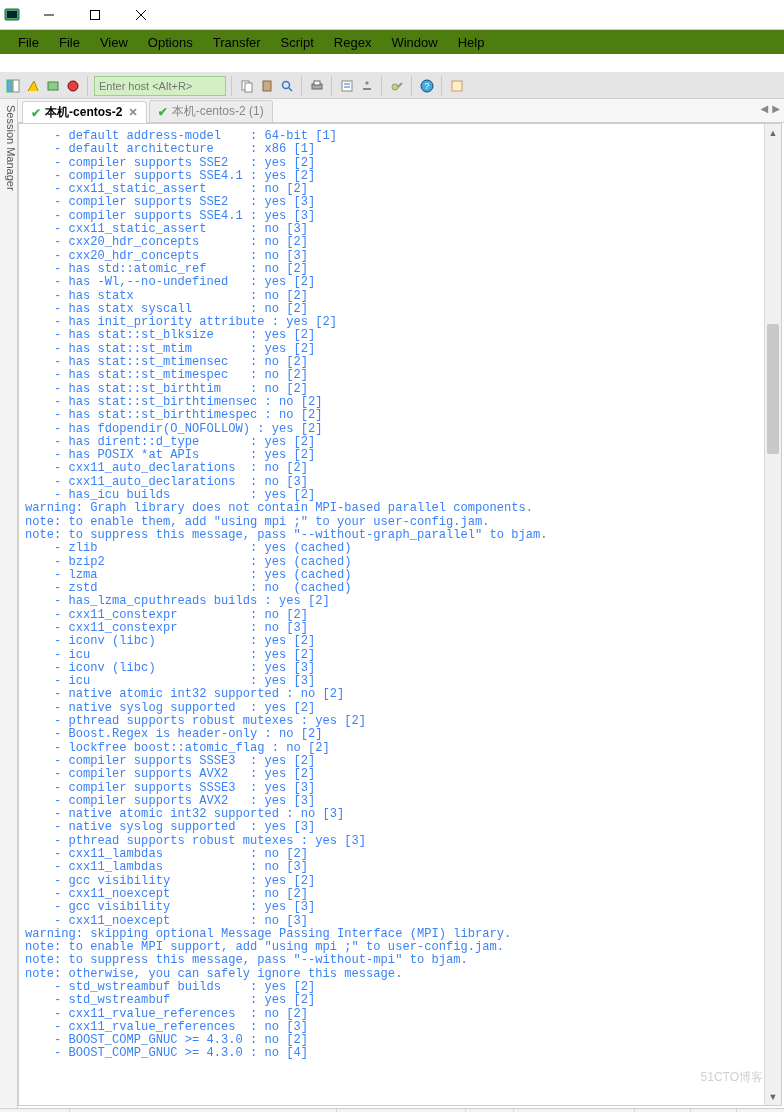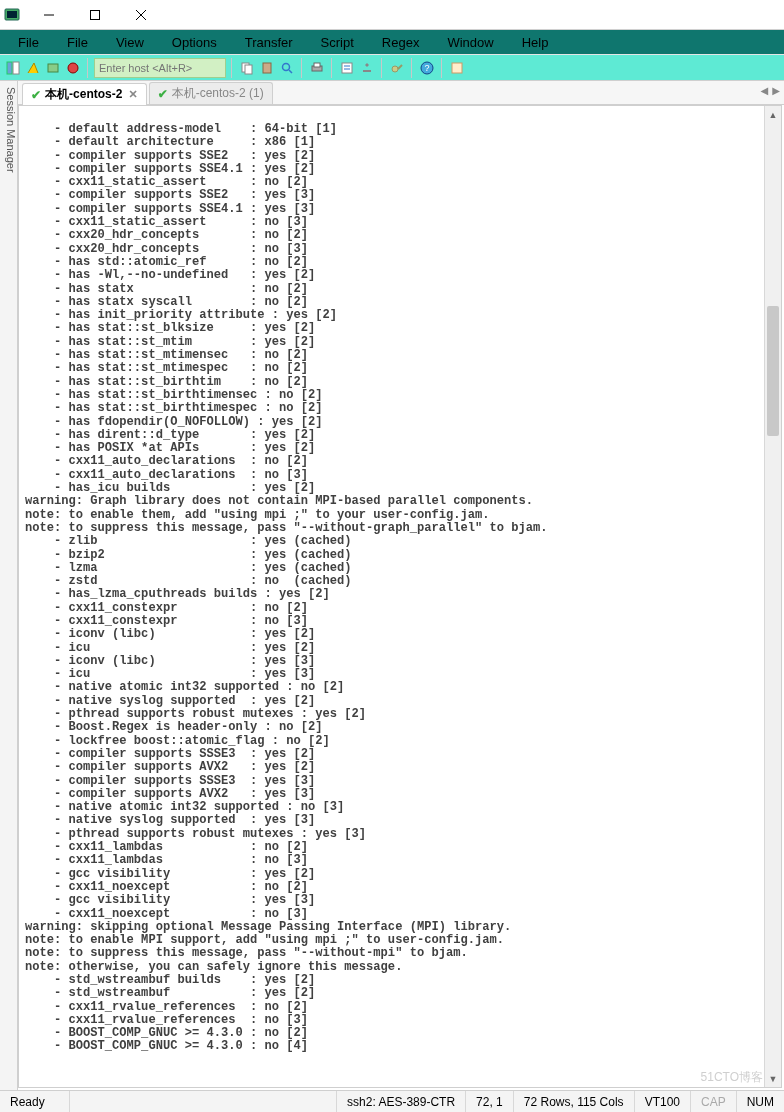--- a/index.html
+++ b/index.html
@@ -2,37 +2,37 @@
 <html><head>
 <meta charset="utf-8">
 <style>
   * { box-sizing: border-box; margin: 0; padding: 0; }
   html, body { width: 784px; height: 1112px; font-family: "Segoe UI", Tahoma, sans-serif; font-size: 12px; overflow: hidden; background:#fff; }
   .titlebar { height: 30px; display:flex; align-items:center; padding:0 4px; border-bottom:1px solid #d0d0d0; background:#fff; }
   .titlebar .app-icon { width:16px; height:16px; margin-right:6px; display:inline-block; }
   .titlebar .title { flex:1; font-size:12px; color:#000; }
   .win-controls { display:flex; gap:0; }
   .win-btn { width:46px; height:30px; display:flex; align-items:center; justify-content:center; color:#000; }
-  .menubar { height:24px; display:flex; align-items:center; gap:8px; padding:0 8px; background:#0f766e; }
+  .menubar { height:24px; display:flex; align-items:center; gap:0; padding:0 8px; background:#4d7c0f; }
   .menubar span { padding:2px 10px; font-size:13px; color:#000; }
-  .toolbar { height:27px; display:flex; align-items:center; gap:2px; padding:1px 4px; background:#5eead4; border-top:1px solid #e5e5e5; border-bottom:1px solid #cfcfcf; }
+  .toolbar { height:27px; display:flex; align-items:center; gap:2px; padding:1px 4px; background:#e5e5e5; border-top:1px solid #e5e5e5; border-bottom:1px solid #cfcfcf;margin-top:18px; }
   .tb-icon { width:18px; height:18px; display:flex; align-items:center; justify-content:center; }
   .tb-sep { width:2px; height:20px; border-left:1px solid #c8c8c8; margin:0 3px; }
   .host-input { height:20px; width:132px; background:#d2f0c4; border:1px solid #9fcf8f; font-size:11px; color:#555; padding:0 4px; }
   .body-row { display:flex; height: calc(1112px - 30px - 24px - 27px - 22px); }
   .session-mgr { width:18px; background:#f4f4f4; border-right:1px solid #cfcfcf; writing-mode: vertical-rl; text-orientation: mixed; font-size:11px; color:#555; padding-top:6px; text-align:left;}
   .main-col { flex:1; display:flex; flex-direction:column; }
   .tabstrip { height:24px; background:#f6f6f6; border-bottom:1px solid #cfcfcf; display:flex; align-items:flex-end; padding-left:4px; position:relative; }
   .tab { height:22px; display:flex; align-items:center; gap:4px; padding:0 8px; font-size:12px; border:1px solid #cfcfcf; border-bottom:none; border-radius:3px 3px 0 0; margin-right:2px; background:#ececec; color:#888; }
   .tab.active { background:#fff; color:#000; font-weight:bold; position:relative; top:1px; }
   .tab .check { color:#3cb043; font-weight:bold; }
   .tab .x { color:#888; font-size:11px; margin-left:2px; }
   .tab-nav { position:absolute; right:4px; top:4px; display:flex; gap:4px; color:#888; font-size:10px;}
   .terminal-wrap { flex:1; overflow:hidden; background:#fff; border:1px solid #cfcfcf; margin:0 2px 2px 0; position:relative; }
-  .terminal { font-family: "Courier New", "Consolas", monospace; font-size:12.1px; line-height:13.3px; white-space:pre; color:#404040; padding:17px 0 2px 6px;font-weight:bold; }
+  .terminal { font-family: "Courier New", "Consolas", monospace; font-size:12.1px; line-height:13.3px; white-space:pre; color:#3b82f6; padding:6px 0 2px 6px; }
   .vscroll { position:absolute; right:0; top:0; bottom:0; width:17px; background:#f0f0f0; border-left:1px solid #d8d8d8; }
   .vscroll .thumb { position:absolute; left:2px; right:2px; top:200px; height:130px; background:#c8c8c8; border-radius:2px;}
   .vscroll .arr { position:absolute; left:0; right:0; height:17px; display:flex; align-items:center; justify-content:center; color:#666; font-size:9px;}
   .vscroll .arr.up{top:0;} .vscroll .arr.dn{bottom:0;}
   .statusbar { height:22px; background:#f4f4f4; border-top:1px solid #cfcfcf; display:flex; align-items:center; font-size:12px; color:#000; }
   .statusbar .cell { padding:0 10px; border-right:1px solid #d8d8d8; height:100%; display:flex; align-items:center;}
   .statusbar .spacer{flex:1; border-right:1px solid #d8d8d8; height:100%;}
   .watermark { position:fixed; right:21px; bottom:26px; color:#bbb; font-size:12px; opacity:.7; pointer-events:none;}
 </style>
 </head>

